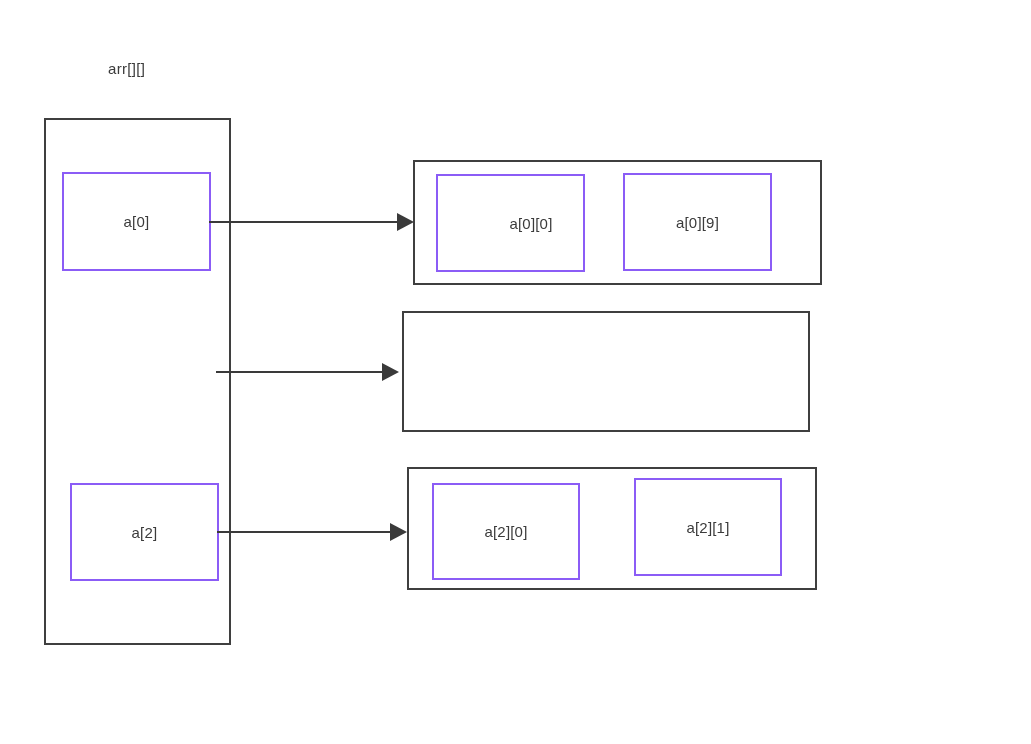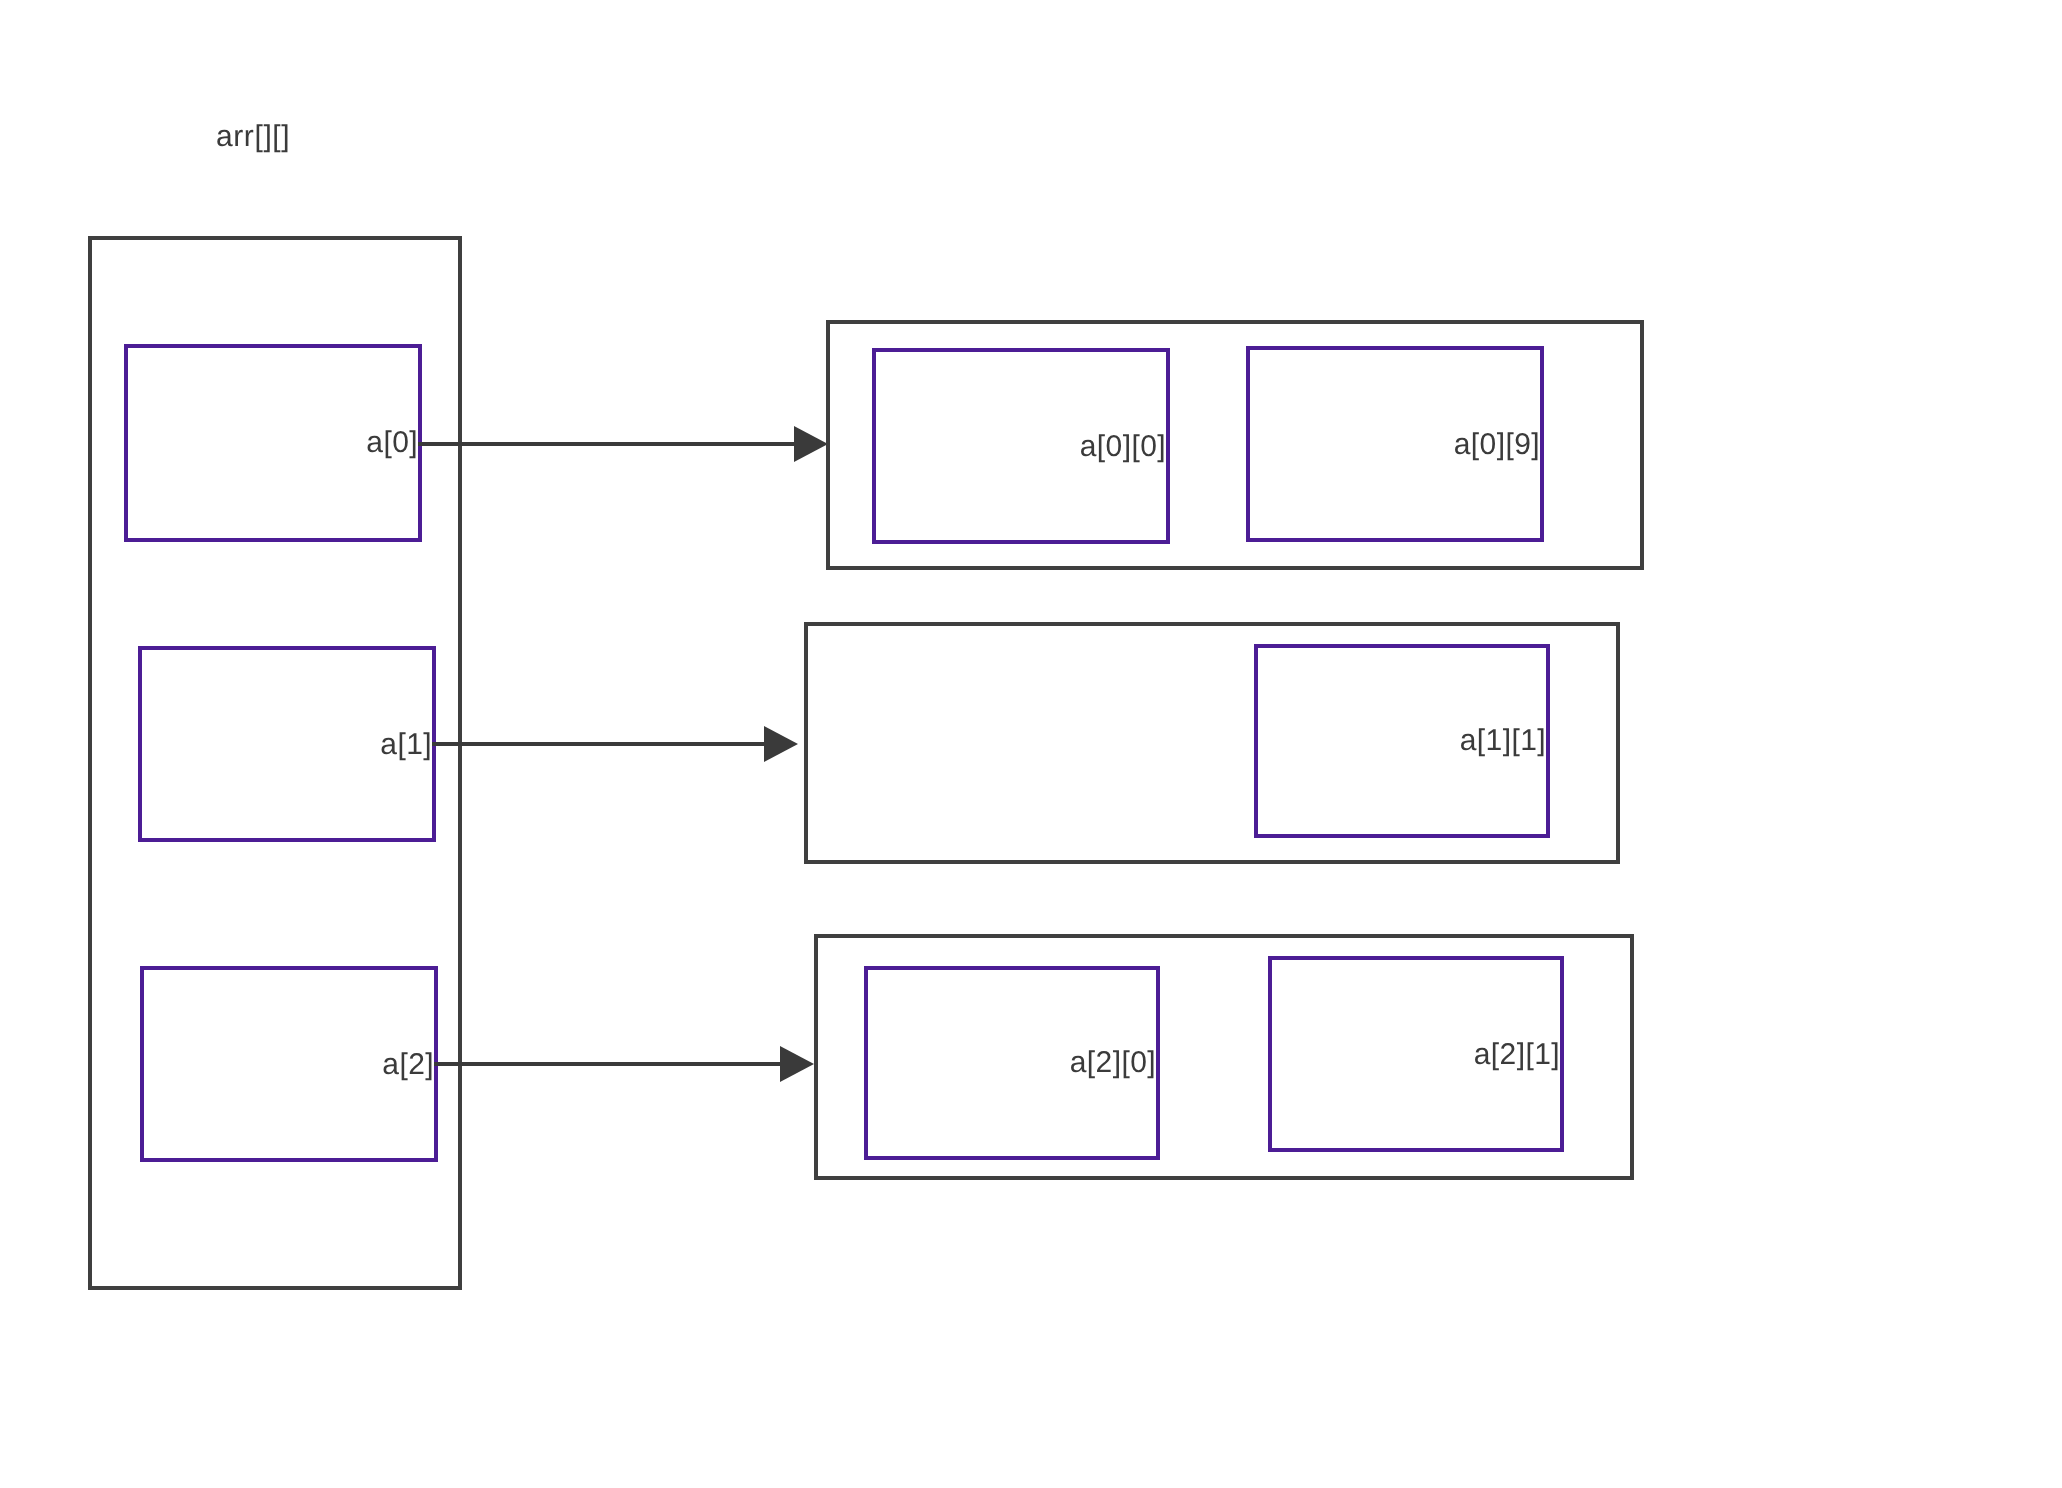--- a/index.html
+++ b/index.html
@@ -33,24 +33,24 @@
     box-sizing: border-box;
     background: #ffffff;
     border: 2px solid #3f3f3f;
   }
   .outer-container { border-width: 2px; }
   .row-container   { border-width: 2px; }
 
   .cell {
     box-sizing: border-box;
     background: #ffffff;
-    border: 2px solid #4c1d95;
+    border: 2px solid #8b5cf6;
     display: flex;
     align-items: center;
-    justify-content: flex-end;
+    justify-content: center;
   }
   .cell-label {
     font-size: 15px;
     color: #3b3b3b;
     letter-spacing: 0.2px;
     white-space: nowrap;
     user-select: none;
   }
 
   
@@ -69,23 +69,20 @@
 
   <div class="abs diagram-label" style="left:108px; top:60px;">arr[][]</div>
 
   <div class="abs box outer-container" style="left:44px; top:118px; width:187px; height:527px;">
   </div>
 
   <div class="abs cell" style="left:62px; top:172px; width:149px; height:99px;">
     <span class="cell-label">a[0]</span>
   </div>
 
-  <div class="abs cell" style="left:69px; top:323px; width:149px; height:98px;">
-    <span class="cell-label">a[1]</span>
-  </div>
 
   <div class="abs cell" style="left:70px; top:483px; width:149px; height:98px;">
     <span class="cell-label">a[2]</span>
   </div>
 
   <svg class="abs arrow-svg" style="left:209px; top:206px; width:208px; height:32px;" viewBox="0 0 208 32">
     <line class="arrow-line" x1="0" y1="16" x2="190" y2="16"></line>
     <polygon class="arrow-head" points="188,7 205,16 188,25"></polygon>
   </svg>
 
@@ -107,23 +104,20 @@
   </div>
 
   <div class="abs cell" style="left:623px; top:173px; width:149px; height:98px;">
     <span class="cell-label">a[0][9]</span>
   </div>
 
   <div class="abs box row-container" style="left:402px; top:311px; width:408px; height:121px;">
   </div>
 
 
-  <div class="abs cell" style="left:627px; top:322px; width:148px; height:97px;">
-    <span class="cell-label">a[1][1]</span>
-  </div>
 
   <div class="abs box row-container" style="left:407px; top:467px; width:410px; height:123px;">
   </div>
 
   <div class="abs cell" style="left:432px; top:483px; width:148px; height:97px;">
     <span class="cell-label">a[2][0]</span>
   </div>
 
   <div class="abs cell" style="left:634px; top:478px; width:148px; height:98px;">
     <span class="cell-label">a[2][1]</span>

